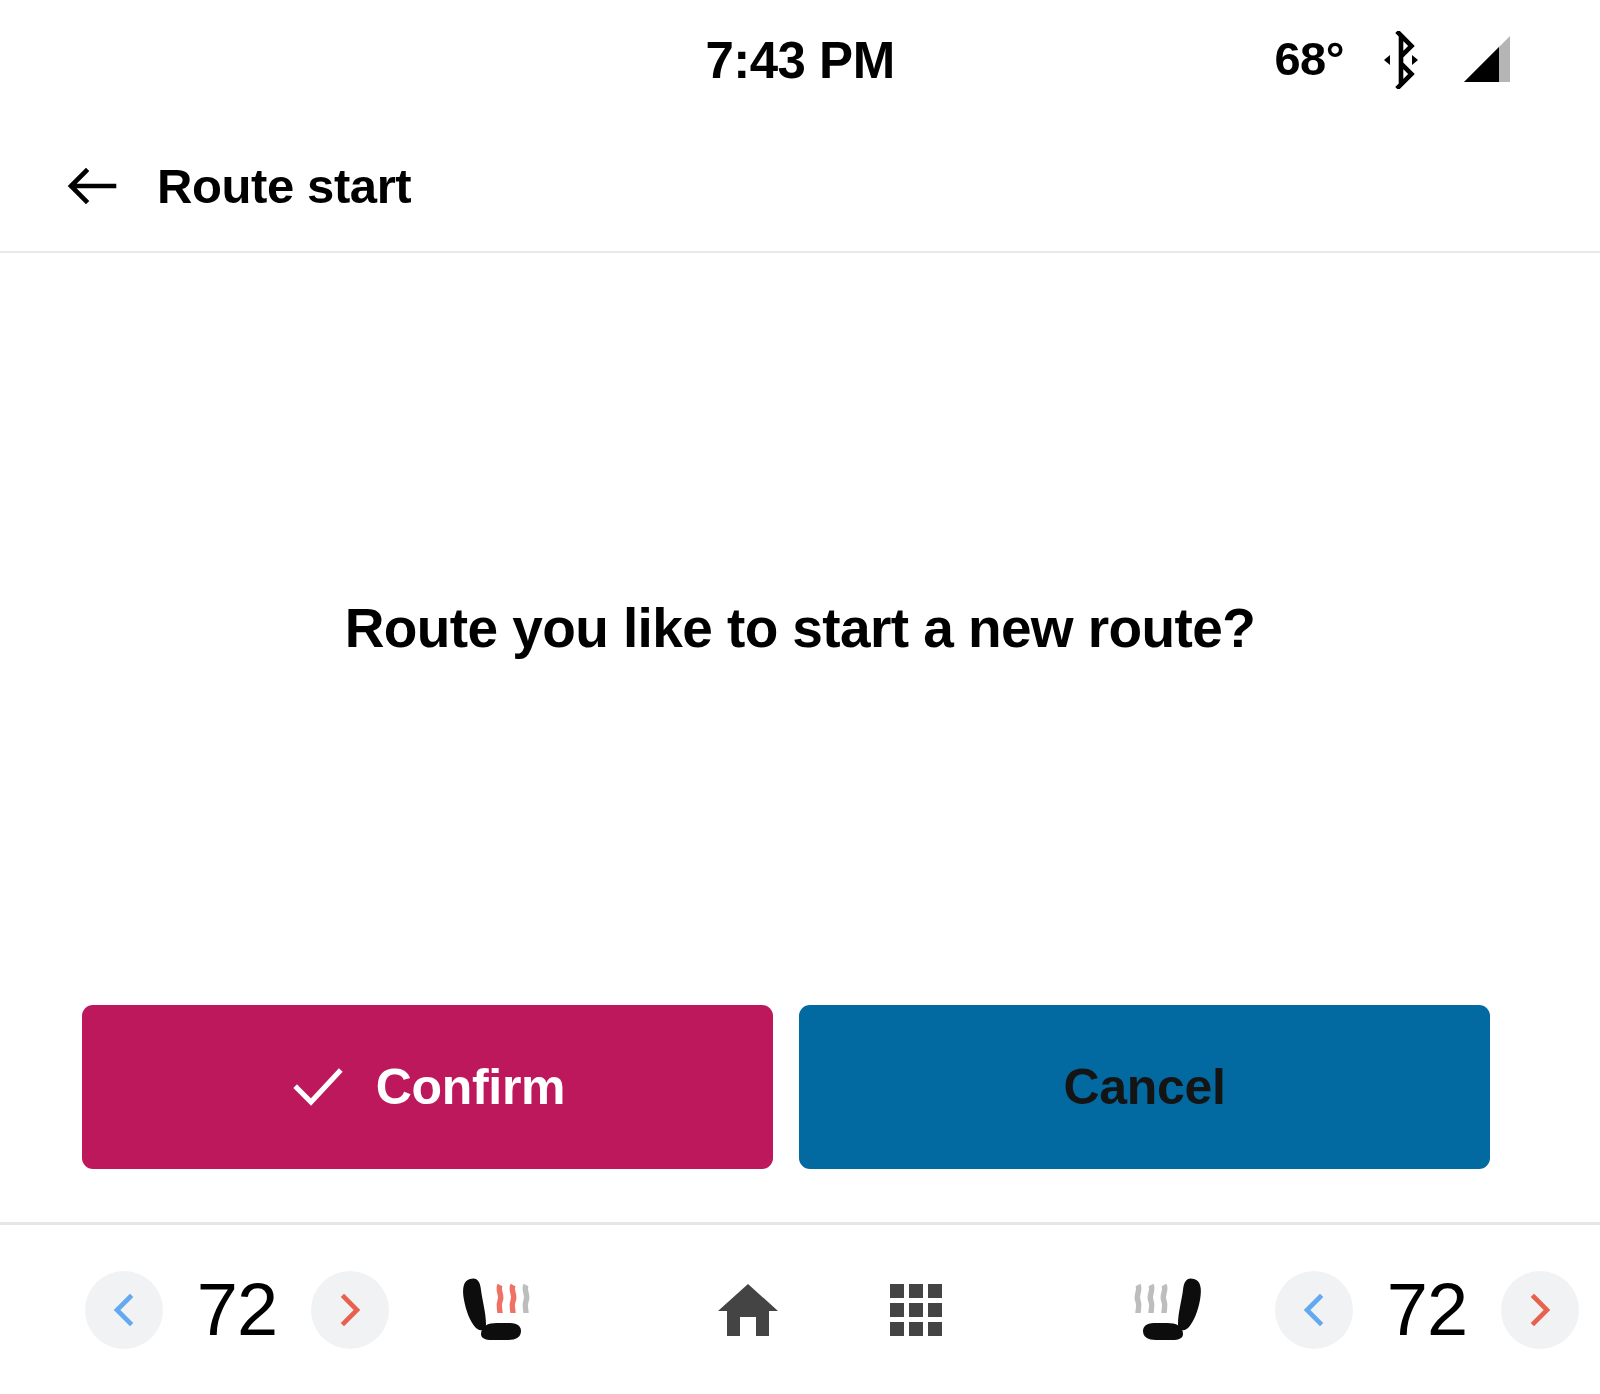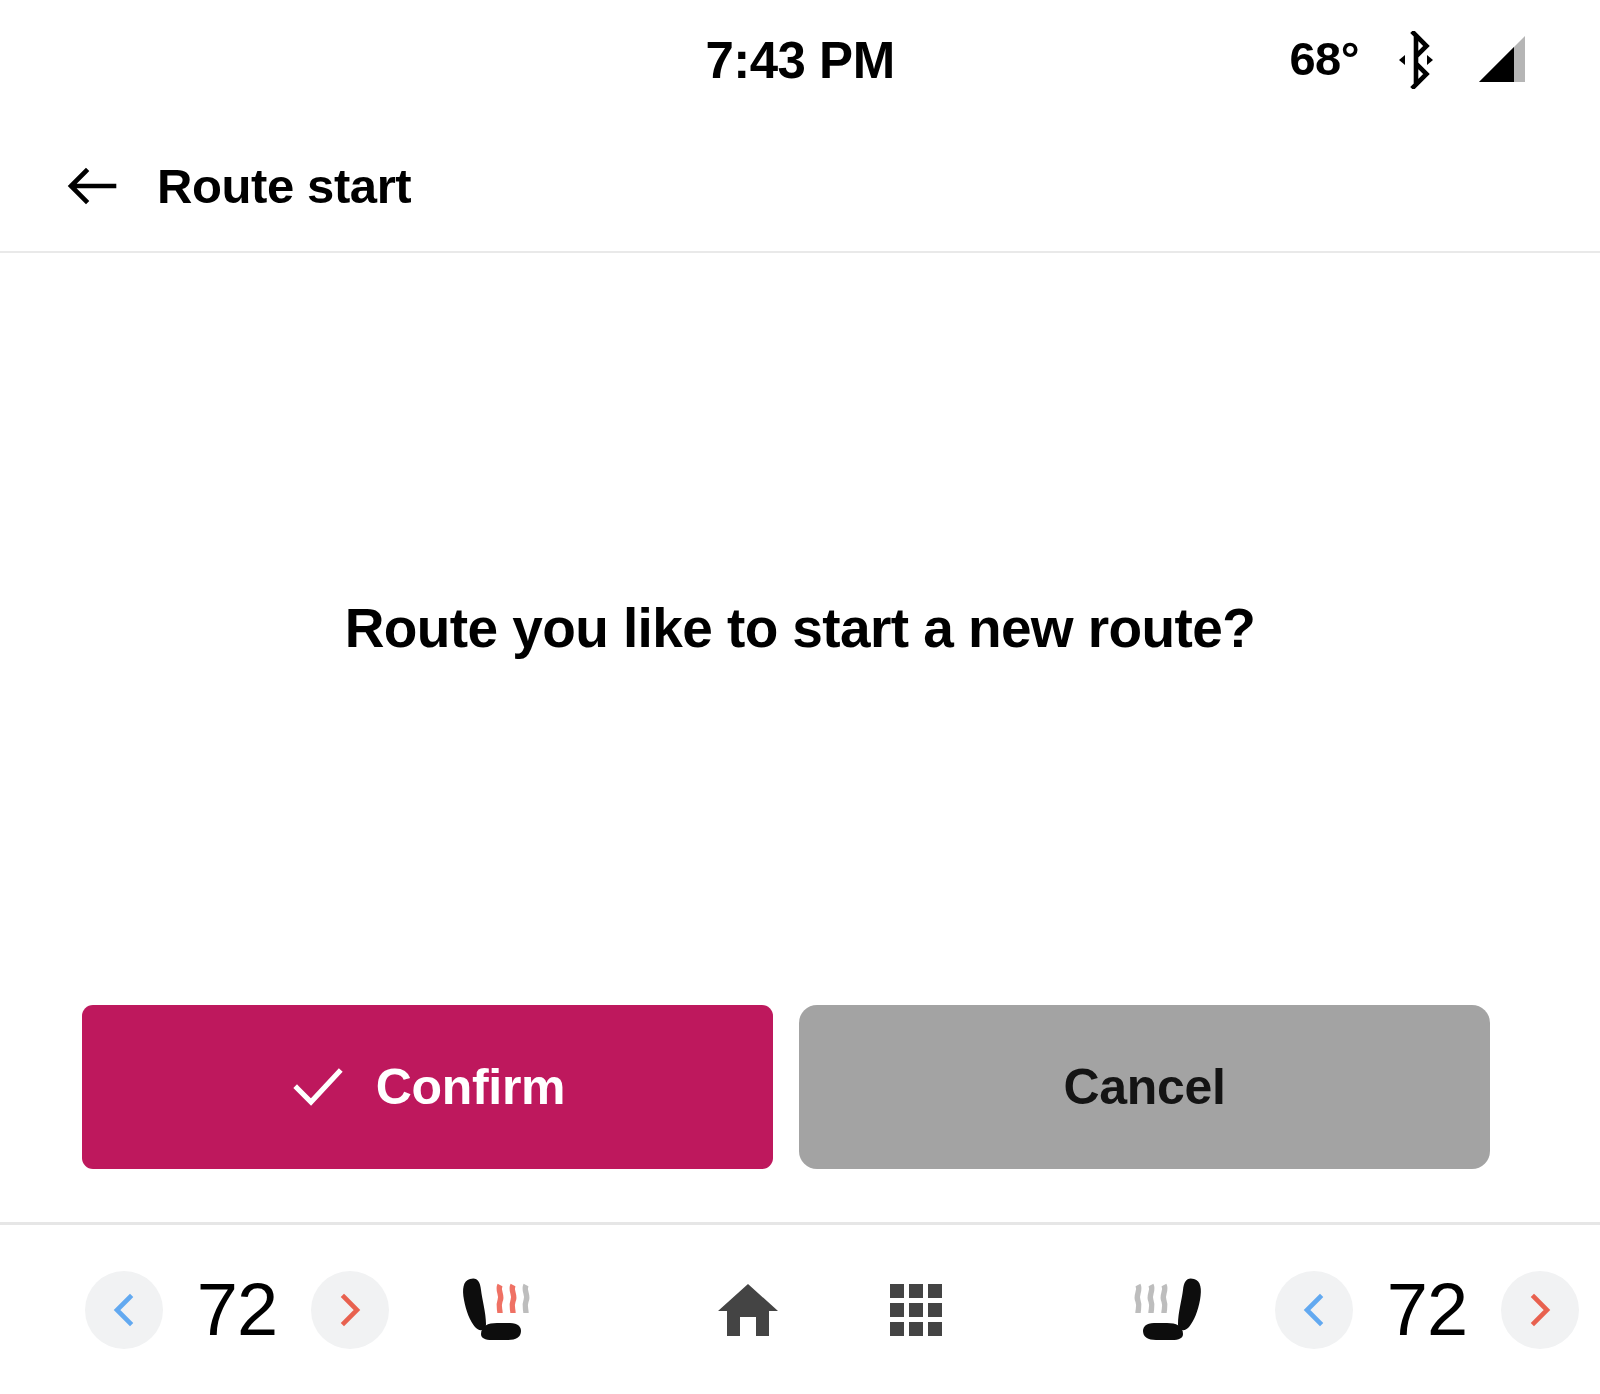--- a/index.html
+++ b/index.html
@@ -31,21 +31,21 @@
     display: flex;
     align-items: center;
     justify-content: center;
     font-size: 51px;
     font-weight: 700;
     letter-spacing: -0.5px;
     color: #000;
   }
   .status-right {
     position: absolute;
-    right: 71px;
+    right: 86px;
     top: 0;
     height: 120px;
     display: flex;
     align-items: center;
     gap: 34px;
   }
   .status-temp {
     font-size: 47px;
     font-weight: 700;
     letter-spacing: -0.5px;
@@ -138,23 +138,22 @@
     font-weight: 700;
     letter-spacing: -0.3px;
     cursor: pointer;
     padding: 0;
   }
   .btn-confirm {
     background: #be185d;
     color: #ffffff;
   }
   .btn-cancel {
-    background: #a3a3a3;
+    background: #0369a1;
     color: #141414;
-    border-radius: 18px;
   }
   .check-icon { width: 56px; height: 56px; display: block; }
 
   
   .bottom-divider {
     position: absolute;
     left: 0; top: 1222px;
     width: 1600px;
     height: 3px;
     background: #e6e6e6;

